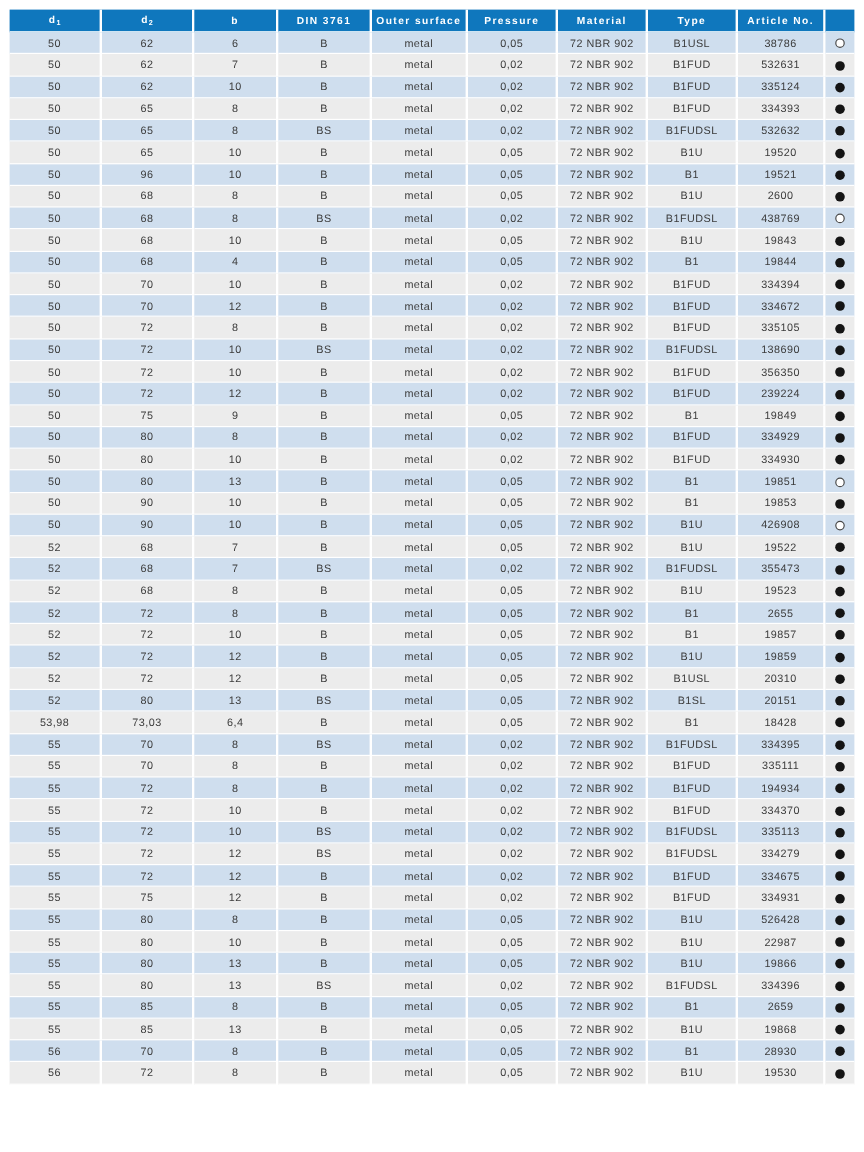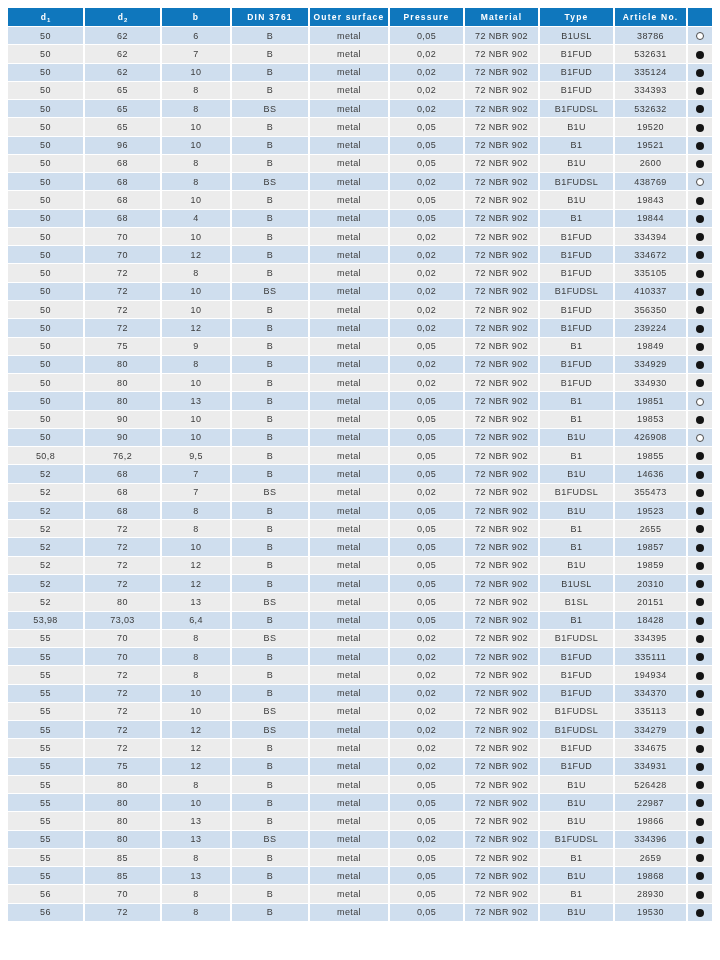--- a/index.html
+++ b/index.html
@@ -274,21 +274,21 @@
       </tr>
       <tr>
         <td>50</td>
         <td>72</td>
         <td>10</td>
         <td>BS</td>
         <td>metal</td>
         <td>0,02</td>
         <td>72 NBR 902</td>
         <td>B1FUDSL</td>
-        <td>410337</td>
+        <td>138690</td>
         <td><span class="dot filled"></span></td>
       </tr>
       <tr>
         <td>50</td>
         <td>72</td>
         <td>10</td>
         <td>B</td>
         <td>metal</td>
         <td>0,02</td>
         <td>72 NBR 902</td>
@@ -374,41 +374,29 @@
         <td>10</td>
         <td>B</td>
         <td>metal</td>
         <td>0,05</td>
         <td>72 NBR 902</td>
         <td>B1U</td>
         <td>426908</td>
         <td><span class="dot open"></span></td>
       </tr>
       <tr>
-        <td>50,8</td>
-        <td>76,2</td>
-        <td>9,5</td>
-        <td>B</td>
-        <td>metal</td>
-        <td>0,05</td>
-        <td>72 NBR 902</td>
-        <td>B1</td>
-        <td>19855</td>
-        <td><span class="dot filled"></span></td>
-      </tr>
-      <tr>
         <td>52</td>
         <td>68</td>
         <td>7</td>
         <td>B</td>
         <td>metal</td>
         <td>0,05</td>
         <td>72 NBR 902</td>
         <td>B1U</td>
-        <td>14636</td>
+        <td>19522</td>
         <td><span class="dot filled"></span></td>
       </tr>
       <tr>
         <td>52</td>
         <td>68</td>
         <td>7</td>
         <td>BS</td>
         <td>metal</td>
         <td>0,02</td>
         <td>72 NBR 902</td>

